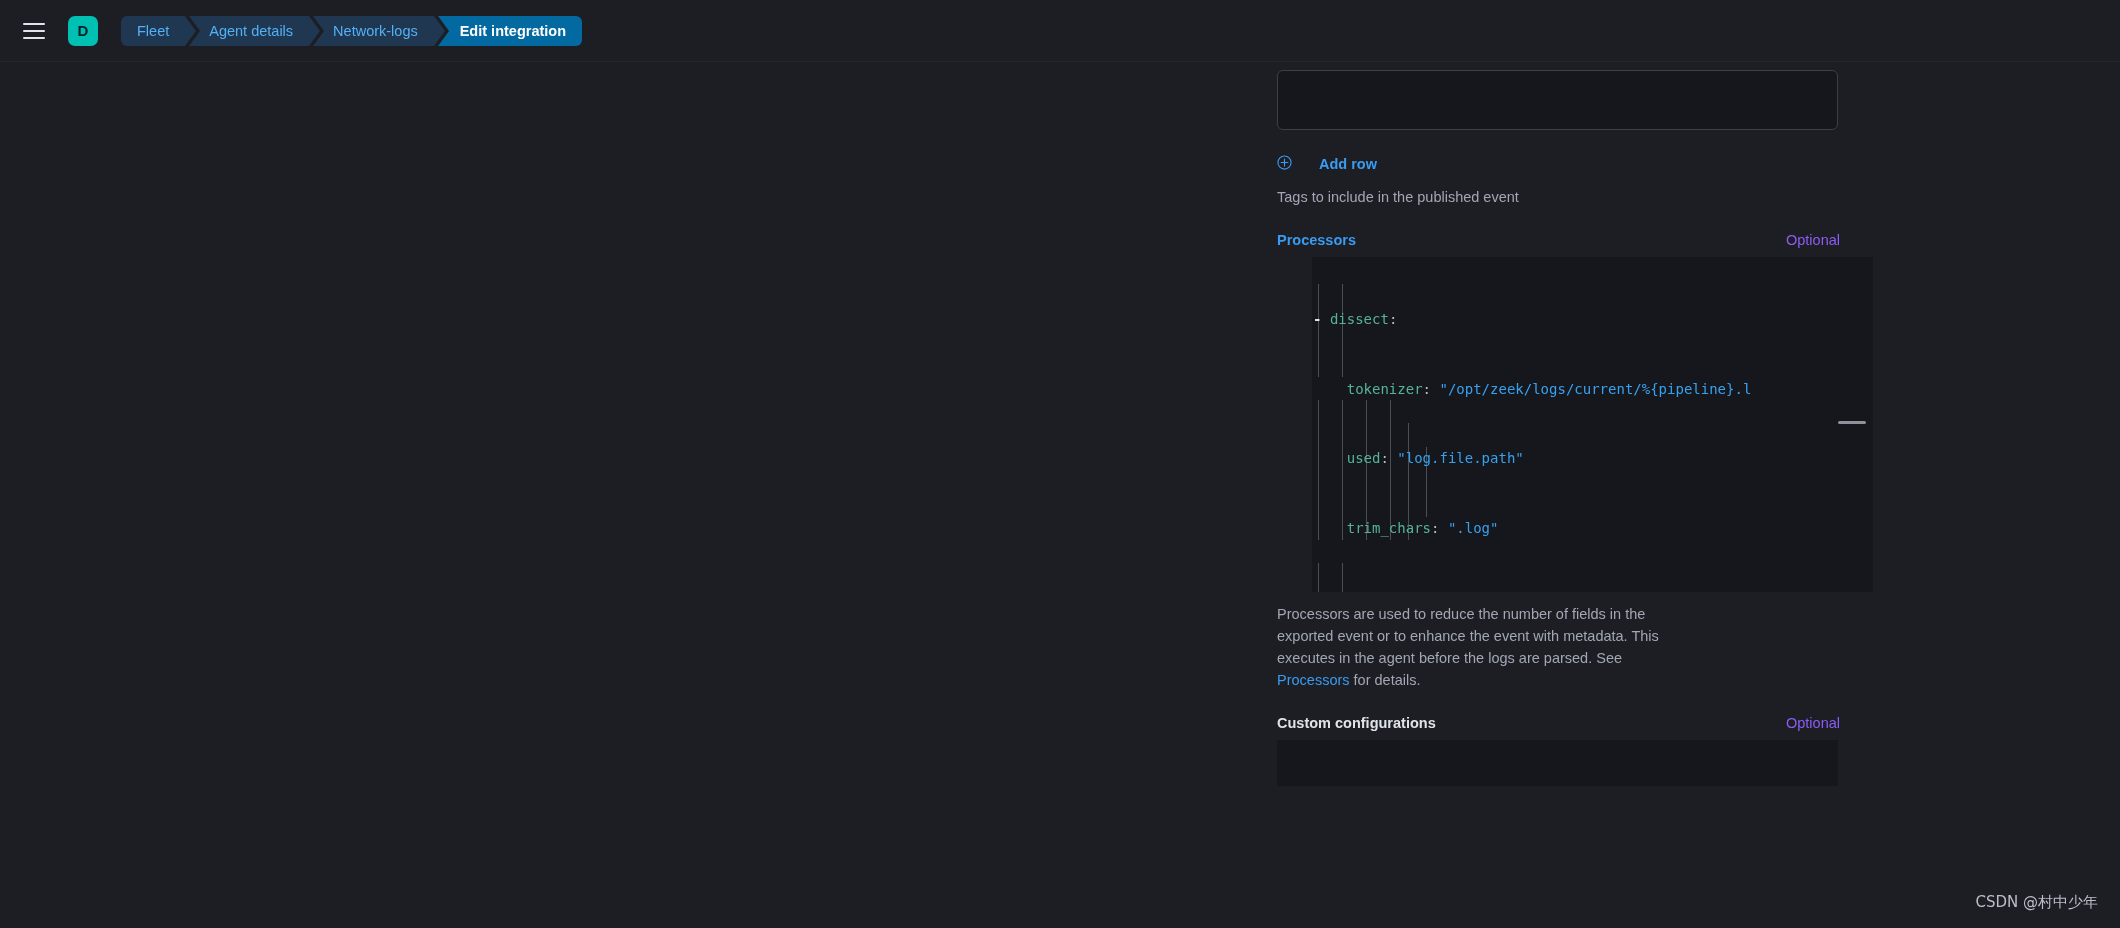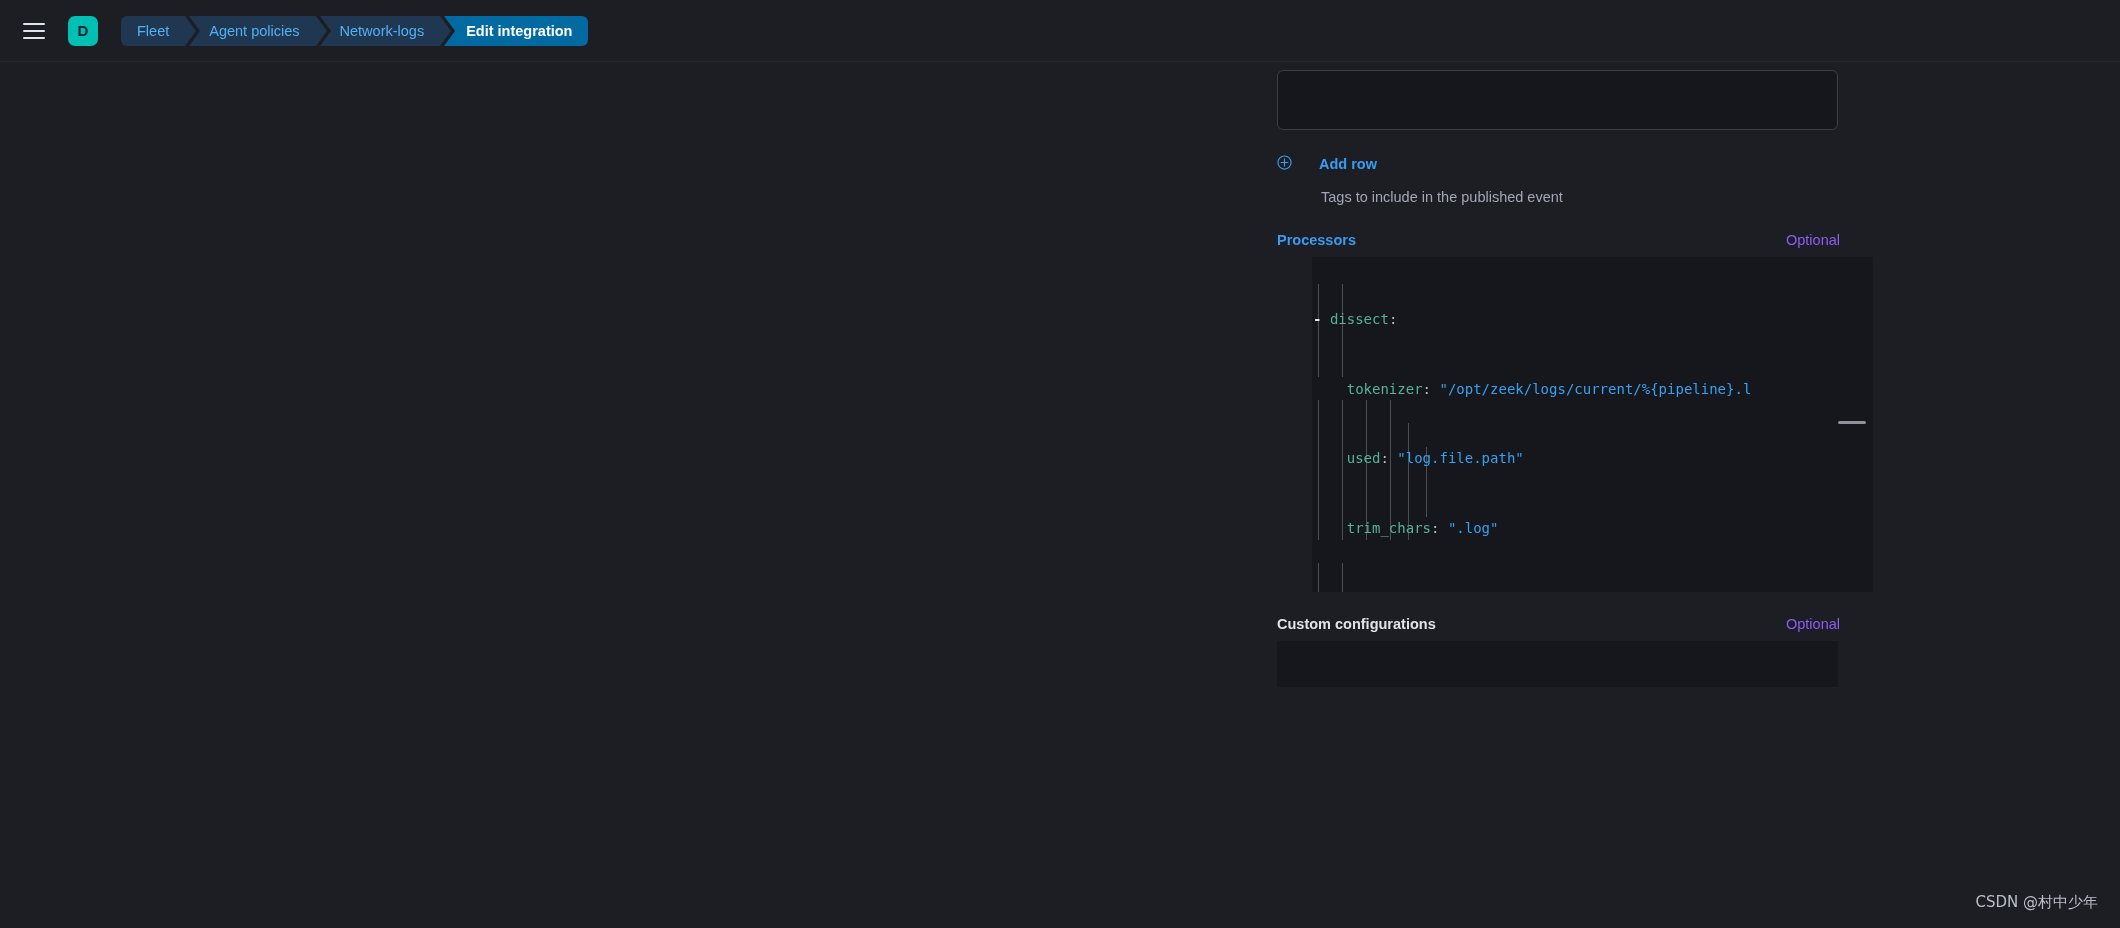--- a/index.html
+++ b/index.html
@@ -143,21 +143,20 @@
     cursor: pointer;
     width: max-content;
   }
   .plus-icon { display: block; }
 
   .help-text {
     margin-top: 14px;
     color: #a1a7b4;
     font-size: 14.5px;
     line-height: 1.45;
-    margin-left: 44px;
   }
 
   .field-head {
     display: flex;
     justify-content: space-between;
     align-items: baseline;
     margin-top: 24px;
   }
   .field-label {
     color: #3a9bf0;
@@ -272,21 +271,21 @@
 
   <div class="app-logo">
     <span>D</span>
   </div>
 
   <div class="breadcrumbs">
     <div class="crumb">
       <span>Fleet</span>
     </div>
     <div class="crumb">
-      <span>Agent policies</span>
+      <span>Agent details</span>
     </div>
     <div class="crumb">
       <span>Network-logs</span>
     </div>
     <div class="crumb current">
       <span>Edit integration</span>
     </div>
   </div>
 </div>
 
@@ -341,20 +340,23 @@
       
       
       
       
       
     </div>
 
     <div class="mini-scroll"></div>
   </div>
 
+  <div class="desc-block">
+    <span>Processors are used to reduce the number of fields in the exported event or to enhance the event with metadata. This executes in the agent before the logs are parsed. See </span><span class="desc-link">Processors</span><span> for details.</span>
+  </div>
 
   <div class="field-head">
     <span class="field-label plain">Custom configurations</span>
     <span class="field-optional">Optional</span>
   </div>
 
   <div class="editor-small">
     <div class="editor-inner">
       
     </div>

